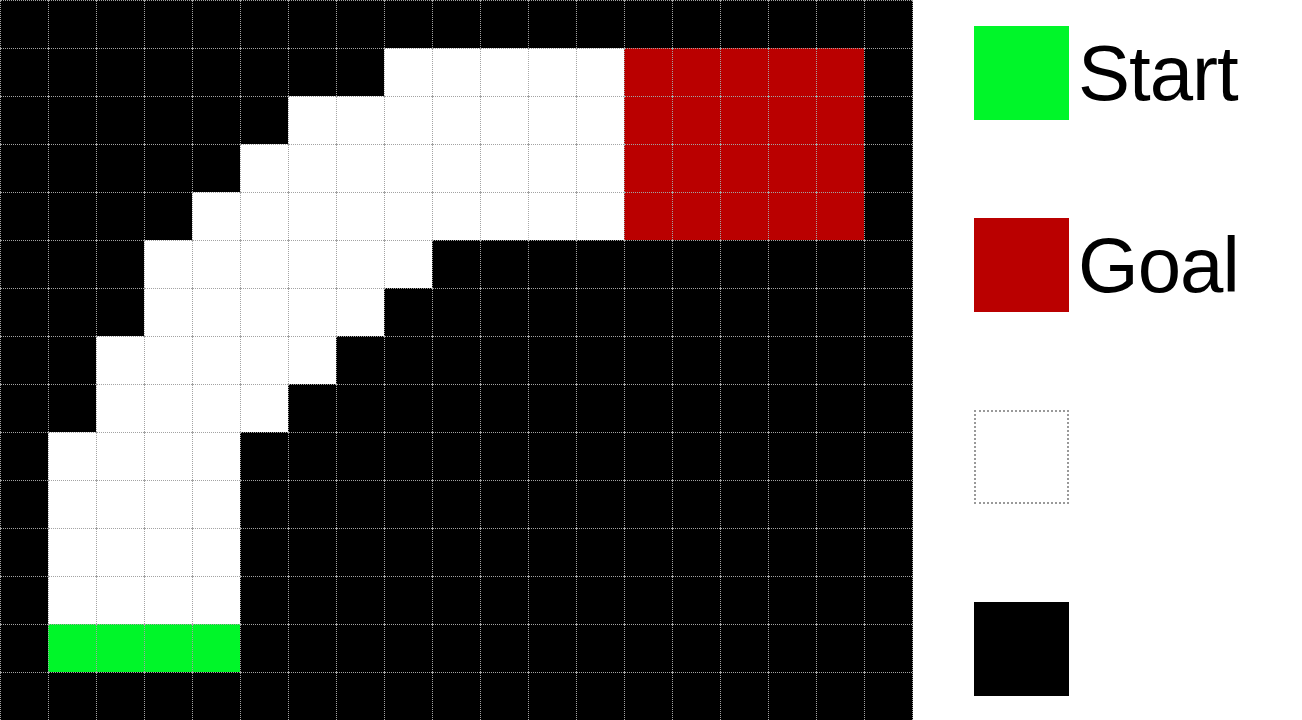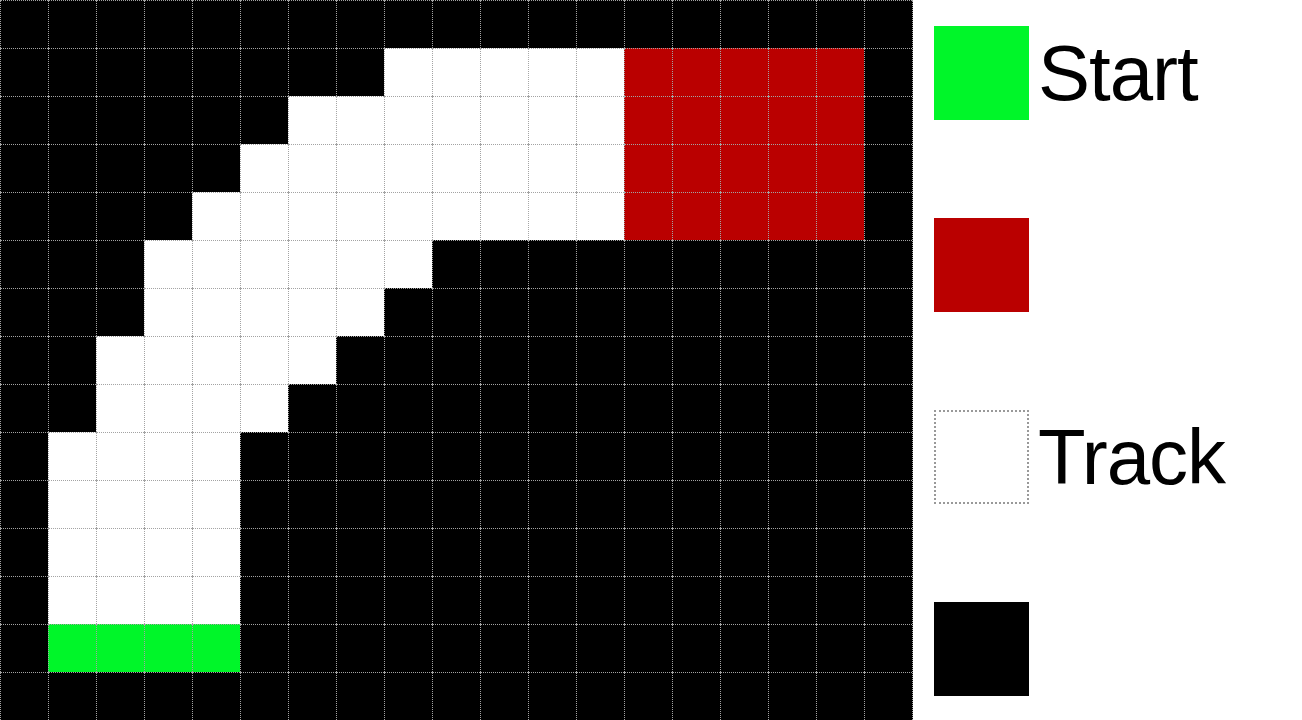--- a/index.html
+++ b/index.html
@@ -8,20 +8,21 @@
     width: 1302px;
     height: 720px;
     overflow: hidden;
     background: #ffffff;
     font-family: "Liberation Sans", sans-serif;
   }
   .stage {
     display: flex;
     width: 1302px;
     height: 524px;
+    gap: 40px;
   }
   
   .grid {
     display: grid;
     grid-template-columns: repeat(19, 48px);
     grid-auto-rows: 48px;
     width: 912px;
     height: 720px;
     flex: 0 0 auto;
     background: #000000;
@@ -362,25 +363,25 @@
 
   <div class="legend">
 
     <div class="legend-item" style="top:26px">
       <div class="swatch" style="background: rgb(0, 246, 41);"></div>
       <div class="legend-label">Start</div>
     </div>
 
     <div class="legend-item" style="top:218px">
       <div class="swatch" style="background: rgb(186, 0, 0);"></div>
+      <div class="legend-label">Goal</div>
     </div>
 
     <div class="legend-item" style="top:410px">
       <div class="swatch track-style" style="background: rgb(255, 255, 255);"></div>
-      <div class="legend-label">Track</div>
     </div>
 
     <div class="legend-item" style="top:602px">
       <div class="swatch" style="background: rgb(0, 0, 0);"></div>
     </div>
 
   </div>
 </div>
 
 </body></html>

